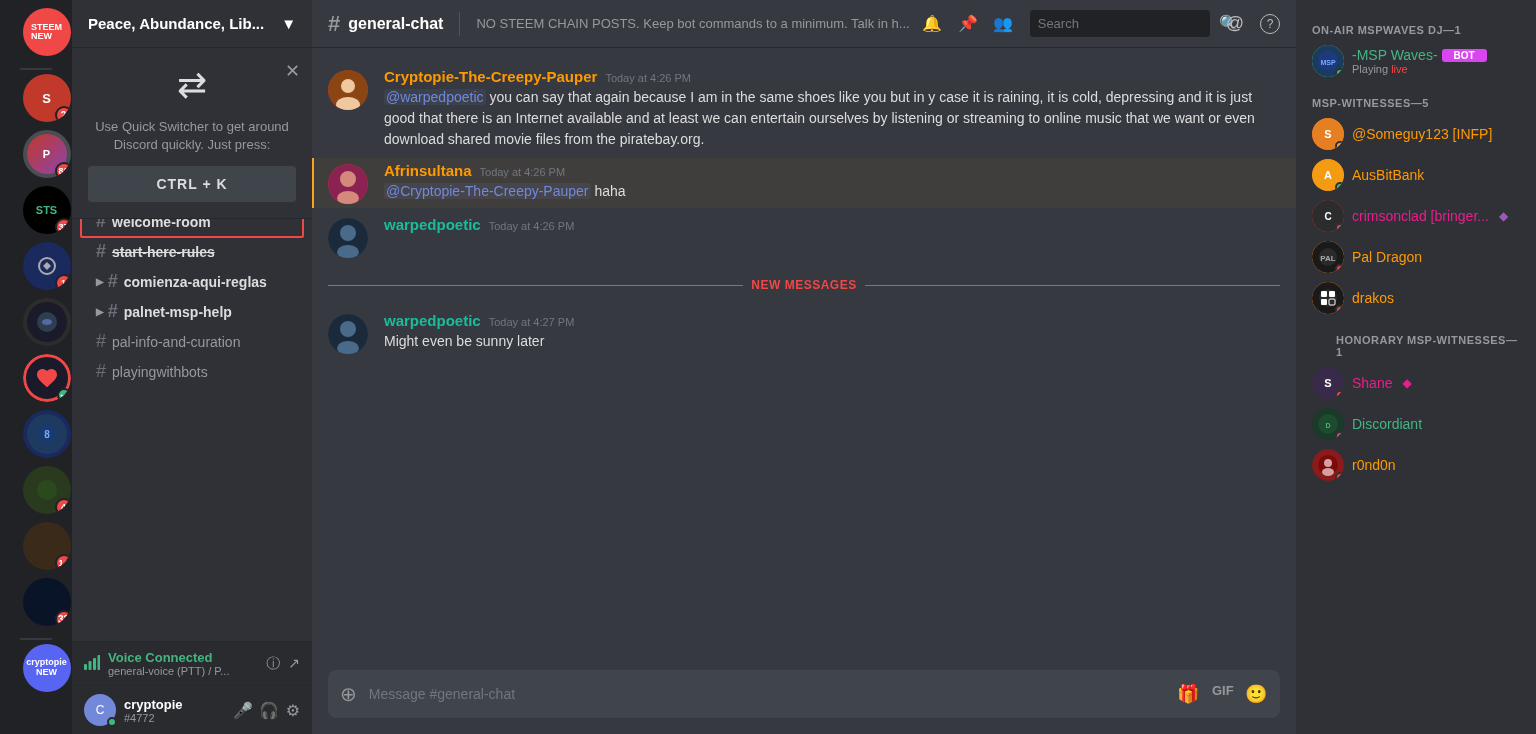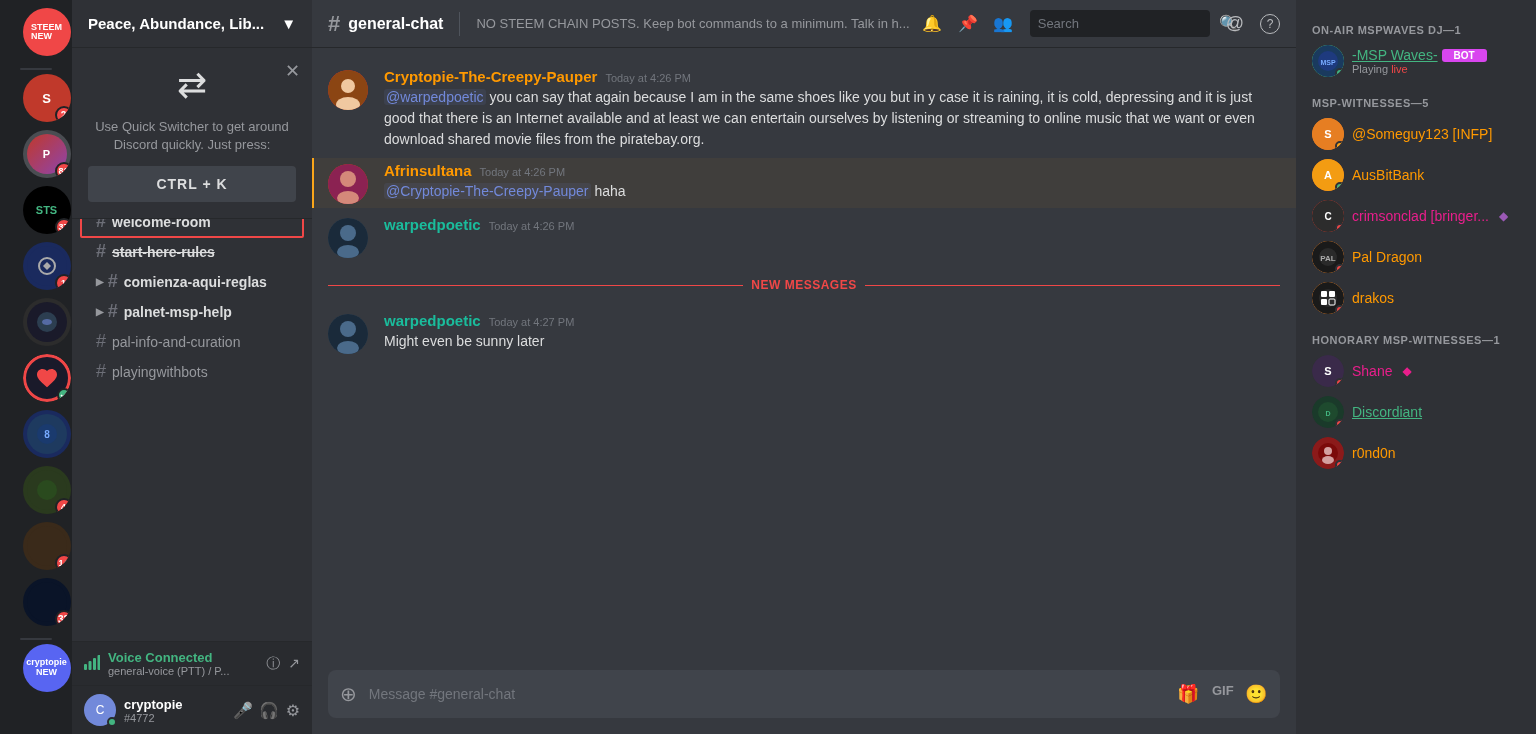--- a/index.html
+++ b/index.html
@@ -328,21 +328,21 @@
       right: -1px;
       width: 10px;
       height: 10px;
       border-radius: 50%;
       border: 2px solid #2f3136;
     }
     .status-online { background: #43b581; }
     .status-idle { background: #faa61a; }
     .status-dnd { background: #f04747; }
     .member-name { font-size: 14px; font-weight: 500; }
-    .member-name.green { color: #43b581; text-decoration: underline; }
+    .member-name.green { color: #43b581; }
     .member-name.orange { color: #ff9900; }
     .member-name.pink { color: #e91e8c; }
     .bot-tag {
       background: #d946ef;
       color: white;
       font-size: 10px;
       padding: 1px 12px;
       border-radius: 3px;
       font-weight: 700;
     }
@@ -734,21 +734,21 @@
             <rect x="11" y="3" width="6" height="6" fill="#fff" rx="1"></rect>
             <rect x="3" y="11" width="6" height="6" fill="#fff" rx="1"></rect>
             <rect x="11" y="11" width="6" height="6" fill="#2a2a2a" stroke="#fff" stroke-width="1" rx="1"></rect>
           </svg>
       </div>
       <div class="member-status-dot status-dnd"></div>
     </div>
     <span class="member-name orange">drakos</span>
   </div>
 
-  <div class="members-section-header" style="margin-top:8px;">HONORARY MSP-WITNESSES—1</div>
+  <div class="members-section-header" style="margin-top:8px;margin-left:24px;">HONORARY MSP-WITNESSES—1</div>
   <div class="member-item">
     <div class="member-avatar" style="position:relative;">
       <div style="width:32px;height:32px;border-radius:50%;background:#3a2a4a;display:flex;align-items:center;justify-content:center;color:white;font-size:11px;font-weight:700;">S</div>
       <div class="member-status-dot status-dnd"></div>
     </div>
     <span class="member-name pink">Shane</span>
     <span style="color:#e91e8c;font-size:12px;margin-left:2px;">◆</span>
   </div>
 
   <div class="member-item">

